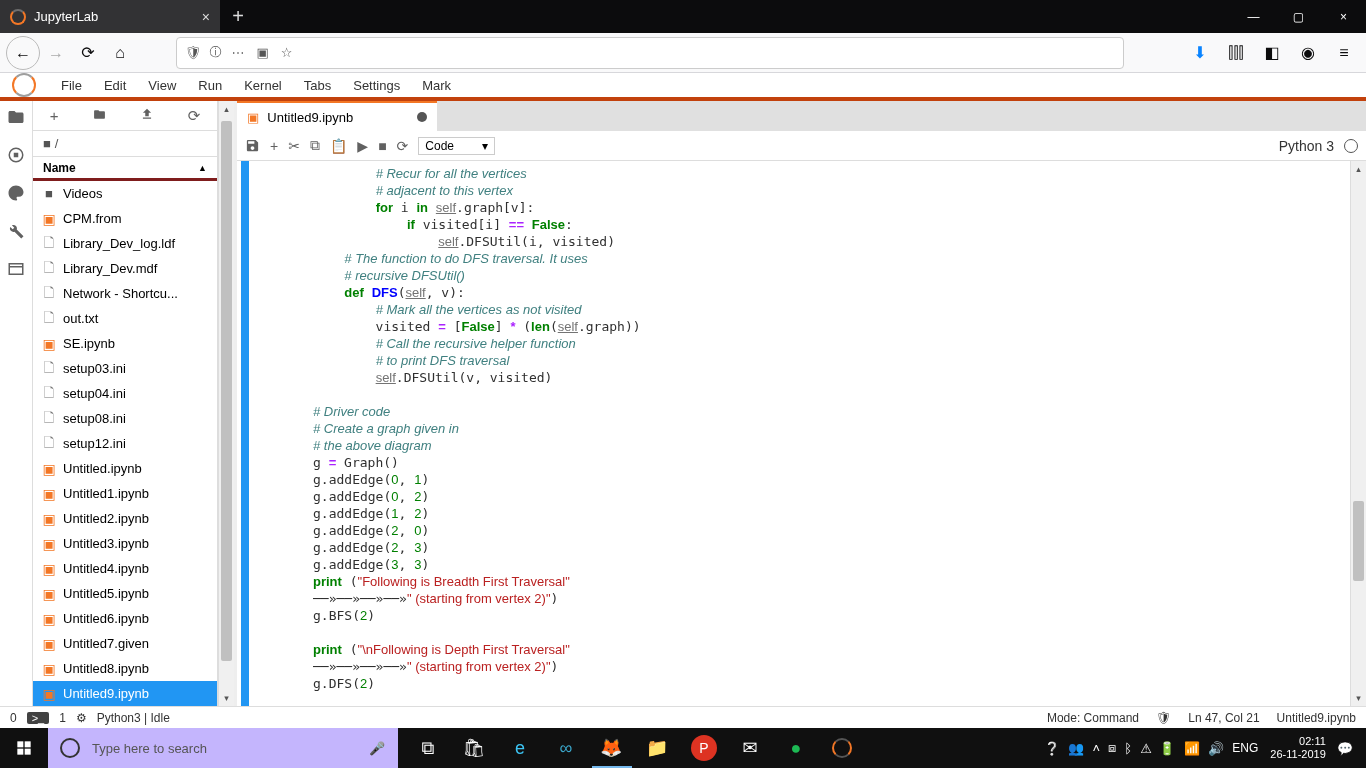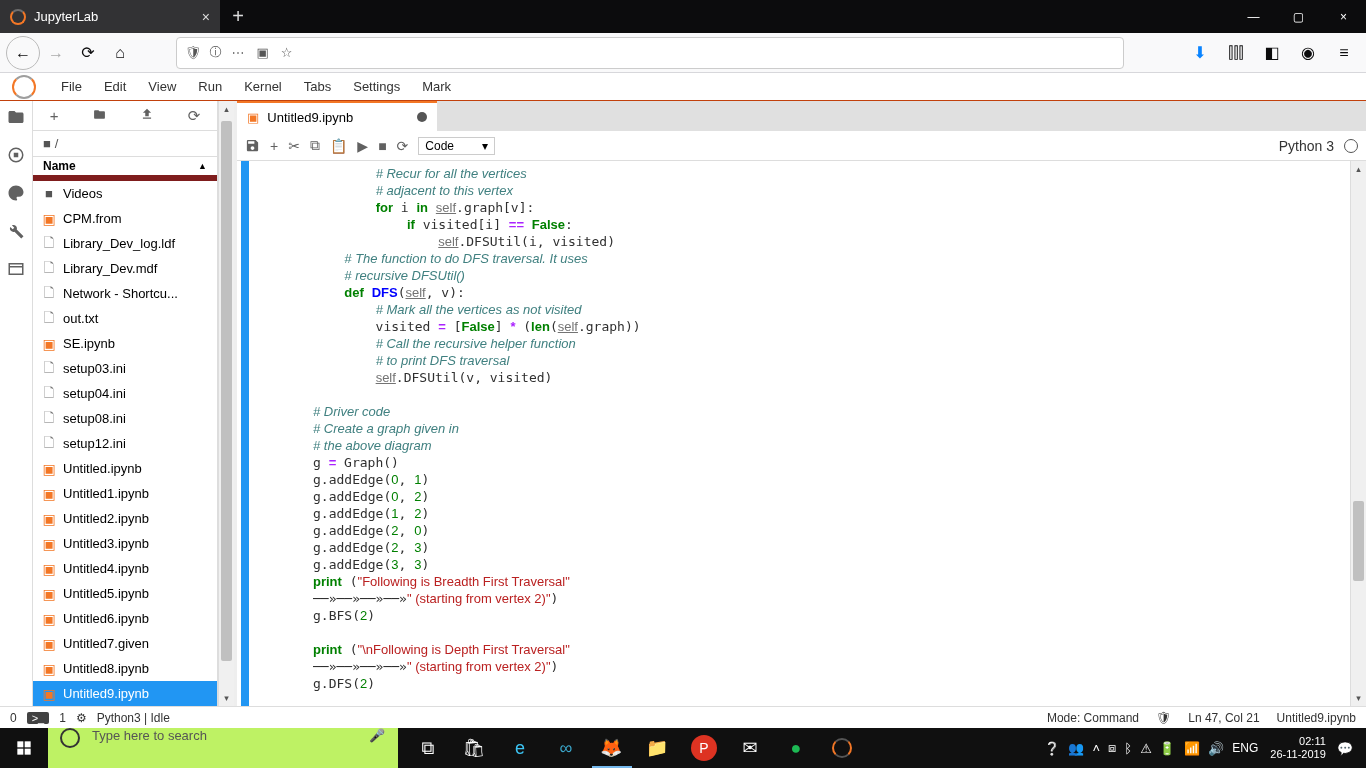--- a/index.html
+++ b/index.html
@@ -21,40 +21,40 @@
 .nav-btn.disabled { color: #aaa; }
 .url-bar { flex: 1; margin: 0 60px 0 40px; height: 32px; background: #fff; border: 1px solid #ccc; border-radius: 4px; display: flex; align-items: center; padding: 0 8px; }
 .url-bar .shield { margin-right: 8px; color: #555; }
 .url-bar .info { margin-right: 10px; color: #555; font-size: 12px; }
 .url-bar .url-text { color: #888; flex: 1; }
 .url-bar .url-text .host { color: #0c0c0d; }
 .url-right-icons { display: flex; gap: 12px; color: #555; align-items: center; }
 .nav-right { display: flex; gap: 4px; align-items: center; }
 
 
-.jup-top { height: 28px; display: flex; align-items: center; padding: 0 12px; border-bottom: 1px solid #c2410c; }
+.jup-top { height: 28px; display: flex; align-items: center; padding: 0 12px; border-bottom: 4px solid #c2410c; }
 .jup-logo { width: 24px; height: 24px; border: 2.5px solid #f37726; border-radius: 50%; border-top-color: #9e9e9e; border-bottom-color: #9e9e9e; margin-right: 14px; }
 .jup-menu { display: flex; gap: 0; font-size: 13px; color: #333; }
 .jup-menu div { padding: 4px 11px; cursor: pointer; }
 
 
 .jup-main { display: flex; height: calc(768px - 33px - 40px - 28px - 22px - 40px); }
 
 
 .activity-bar { width: 33px; background: #fff; border-right: 1px solid #ddd; display: flex; flex-direction: column; align-items: center; padding-top: 6px; gap: 18px; }
 .activity-btn { width: 20px; height: 20px; display: flex; align-items: center; justify-content: center; color: #616161; cursor: pointer; font-size: 16px; }
 .activity-btn svg { width: 18px; height: 18px; fill: #616161; }
 
 
 .file-panel { width: 185px; border-right: 1px solid #ddd; display: flex; flex-direction: column; background: #fff; }
 .file-tools { height: 30px; display: flex; align-items: center; justify-content: space-around; border-bottom: 1px solid #ddd; }
 .file-tools div { color: #616161; cursor: pointer; font-size: 15px; }
 .breadcrumb { height: 26px; display: flex; align-items: center; padding: 0 10px; font-size: 13px; border-bottom: 1px solid #ddd; color: #555; }
 .breadcrumb .folder-ic { margin-right: 4px; }
-.col-head { height: 24px; display: flex; align-items: center; padding: 0 10px; font-size: 12px; border-bottom: 6px solid #7f1d1d; font-weight: 600; justify-content: space-between; }
+.col-head { height: 24px; display: flex; align-items: center; padding: 0 10px; font-size: 12px; border-bottom: 3px solid #7f1d1d; font-weight: 600; justify-content: space-between; }
 .col-head .arrow { font-size: 9px; }
 .file-list { flex: 1; overflow-y: auto; }
 .file-item { height: 25px; display: flex; align-items: center; padding: 0 8px; font-size: 13px; cursor: pointer; gap: 6px; }
 .file-item.selected { background: #2196f3; color: #fff; }
 .file-ic { width: 16px; display: inline-flex; justify-content: center; }
 .ic-folder { color: #555; }
 .ic-nb { color: #f37726; font-size: 14px; }
 .ic-file { color: #757575; }
 
 
@@ -94,21 +94,21 @@
 
 
 .status-bar { height: 22px; background: #fff; border-top: 1px solid #ddd; display: flex; align-items: center; padding: 0 10px; font-size: 12px; color: #333; gap: 10px; }
 .status-right { margin-left: auto; display: flex; gap: 17px; align-items: center; }
 .status-icon-box { background: #424242; color: #fff; padding: 0 5px; border-radius: 2px; font-size: 11px; }
 
 
 .taskbar { height: 40px; background: #101010; display: flex; align-items: center; color: #fff; }
 .tb-start { width: 48px; height: 40px; display: flex; align-items: center; justify-content: center; }
 .tb-start svg{fill:#fff;width:16px;height:16px;}
-.tb-search { width: 350px; height: 40px; background: #bef264; display: flex; align-items: flex-start; padding: 0 12px; color: #555; gap: 12px; }
+.tb-search { width: 350px; height: 40px; background: #c4b5fd; display: flex; align-items: center; padding: 0 12px; color: #555; gap: 12px; }
 .tb-search .cortana { width:20px; height:20px; border:2px solid #333; border-radius:50%;}
 .tb-icons { display: flex; gap: 2px; margin-left: 8px; align-items:center;}
 .tb-ic { width: 44px; height: 40px; display: flex; align-items: center; justify-content: center; font-size: 18px; position:relative; cursor:pointer;}
 .tb-ic.active::after{content:"";position:absolute;bottom:0;left:2px;right:2px;height:2px;background:#76b9ed;}
 .tb-tray { margin-left: auto; display: flex; align-items: center; gap: 8px; padding-right: 12px; font-size: 12px; }
 .tb-tray .tray-ic { font-size: 13px; cursor:pointer; }
 .tb-clock { text-align: right; font-size: 11px; line-height: 13px; padding: 0 4px; }
 </style>
 </head>
 <body>

